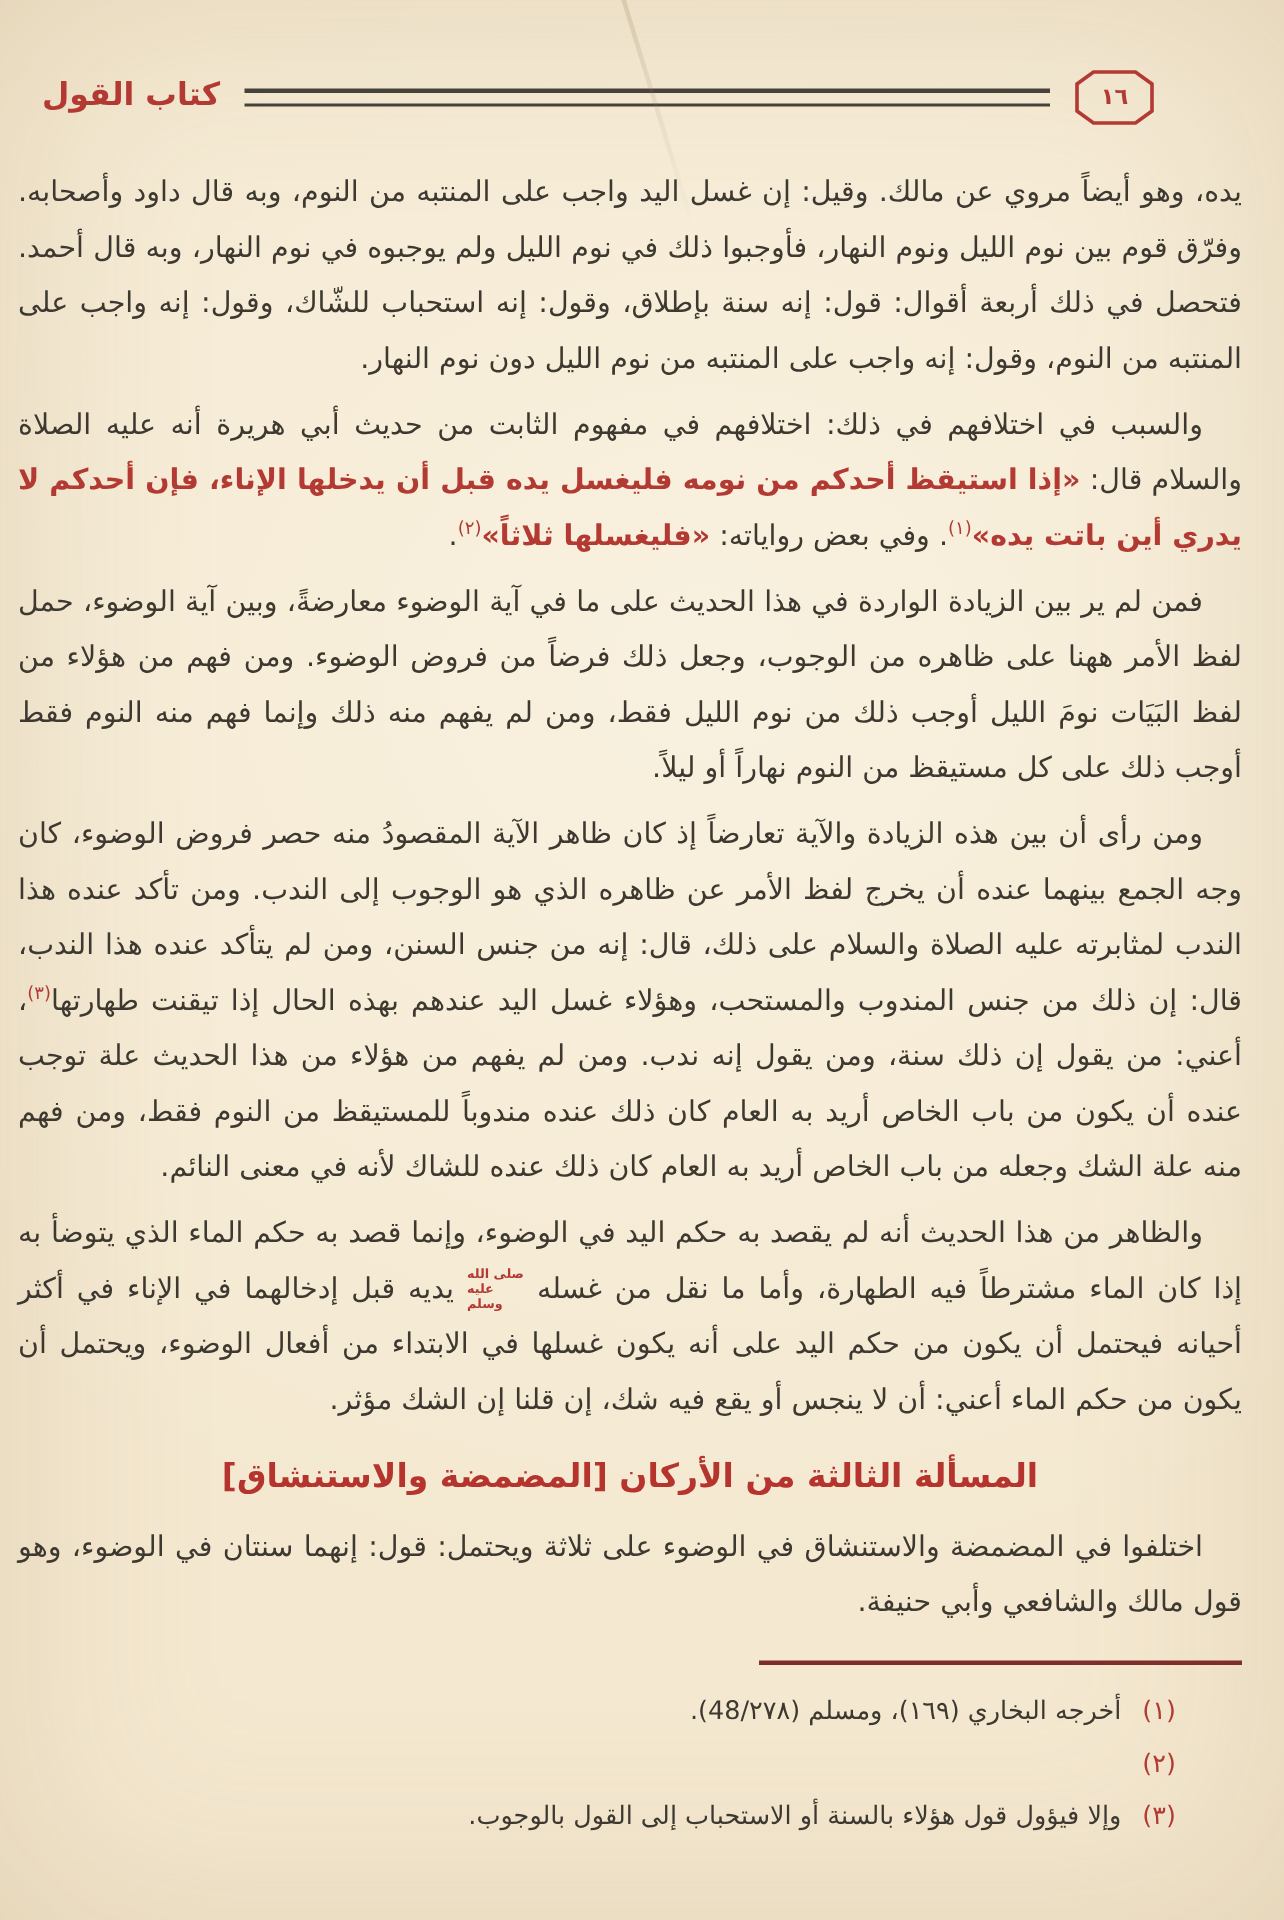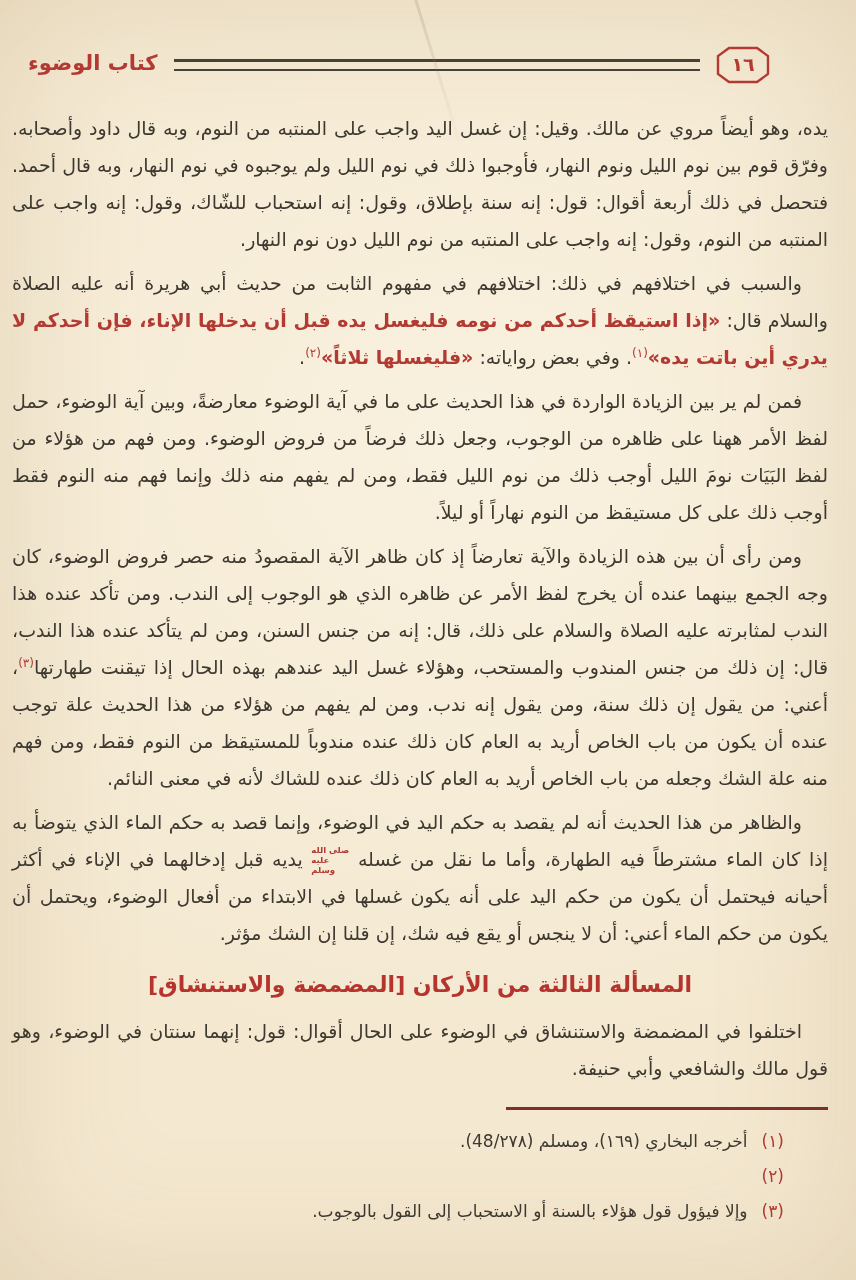--- a/index.html
+++ b/index.html
@@ -18,21 +18,21 @@
     position:absolute; top:-14px; left:436px; width:3px; height:170px;
     background:linear-gradient(rgba(150,128,90,.45), rgba(150,128,90,0));
     transform:rotate(-17deg); opacity:.55;
   }
   
   .header { display:flex; align-items:center; margin:46px 28px 0 28px; }
   .badge { width:54px; height:38px; position:relative; flex:none; margin-right:58px; margin-left:16px; }
   .badge svg { display:block; }
   .badge .num {
     position:absolute; inset:0; display:flex; align-items:center; justify-content:center;
-    color:#b23a33; font-size:19px; font-weight:bold; padding-bottom:2px;
+    color:#b23a33; font-size:15px; font-weight:bold; padding-bottom:2px;
   }
   .rule { flex:1; height:7px; border-top:3px solid #46423a; border-bottom:2px solid #46423a; margin-left:16px; }
   .title { flex:none; color:#b23a33; font-weight:bold; font-size:21px; padding-bottom:4px; }
   
   .body { margin:26px 28px 0 12px; font-size:19px; line-height:37px; text-align:justify; }
   .body p { margin:0 0 7px 0; }
   .indent { text-indent:26px; }
   .red { color:#b23a33; }
   .bold { font-weight:bold; }
   sup.fnmark { color:#b23a33; font-size:12px; line-height:0; vertical-align:7px; }
@@ -59,36 +59,36 @@
   <div class="crease"></div>
 
   <div class="header">
     <div class="badge">
       <svg width="54" height="38" viewBox="0 0 54 38">
         <polygon points="13,2 41,2 52,10 52,28 41,36 13,36 2,28 2,10" fill="none" stroke="#b23a33" stroke-width="2.4" stroke-linejoin="miter"></polygon>
       </svg>
       <span class="num">١٦</span>
     </div>
     <div class="rule"></div>
-    <div class="title">كتاب الوضوء</div>
+    <div class="title">كتاب القول</div>
   </div>
 
   <div class="body">
     <p>
       <span>يده، وهو أيضاً مروي عن مالك. وقيل: إن غسل اليد واجب على المنتبه من النوم، وبه قال داود وأصحابه. وفرّق قوم بين نوم الليل ونوم النهار، فأوجبوا ذلك في نوم الليل ولم يوجبوه في نوم النهار، وبه قال أحمد. فتحصل في ذلك أربعة أقوال: قول: إنه سنة بإطلاق، وقول: إنه استحباب للشّاك، وقول: إنه واجب على المنتبه من النوم، وقول: إنه واجب على المنتبه من نوم الليل دون نوم النهار.</span>
     </p>
     <p class="indent"><span>والسبب في اختلافهم في ذلك: اختلافهم في مفهوم الثابت من حديث أبي هريرة أنه عليه الصلاة والسلام قال: </span><span class="red bold">«إذا استيقظ أحدكم من نومه فليغسل يده قبل أن يدخلها الإناء، فإن أحدكم لا يدري أين باتت يده»</span><sup class="fnmark">(١)</sup><span>. وفي بعض رواياته: </span><span class="red bold">«فليغسلها ثلاثاً»</span><sup class="fnmark">(٢)</sup><span>.</span></p>
     <p class="indent">
       <span>فمن لم ير بين الزيادة الواردة في هذا الحديث على ما في آية الوضوء معارضةً، وبين آية الوضوء، حمل لفظ الأمر ههنا على ظاهره من الوجوب، وجعل ذلك فرضاً من فروض الوضوء. ومن فهم من هؤلاء من لفظ البَيَات نومَ الليل أوجب ذلك من نوم الليل فقط، ومن لم يفهم منه ذلك وإنما فهم منه النوم فقط أوجب ذلك على كل مستيقظ من النوم نهاراً أو ليلاً.</span>
     </p>
     <p class="indent"><span>ومن رأى أن بين هذه الزيادة والآية تعارضاً إذ كان ظاهر الآية المقصودُ منه حصر فروض الوضوء، كان وجه الجمع بينهما عنده أن يخرج لفظ الأمر عن ظاهره الذي هو الوجوب إلى الندب. ومن تأكد عنده هذا الندب لمثابرته عليه الصلاة والسلام على ذلك، قال: إنه من جنس السنن، ومن لم يتأكد عنده هذا الندب، قال: إن ذلك من جنس المندوب والمستحب، وهؤلاء غسل اليد عندهم بهذه الحال إذا تيقنت طهارتها</span><sup class="fnmark">(٣)</sup><span>، أعني: من يقول إن ذلك سنة، ومن يقول إنه ندب. ومن لم يفهم من هؤلاء من هذا الحديث علة توجب عنده أن يكون من باب الخاص أريد به العام كان ذلك عنده مندوباً للمستيقظ من النوم فقط، ومن فهم منه علة الشك وجعله من باب الخاص أريد به العام كان ذلك عنده للشاك لأنه في معنى النائم.</span></p>
     <p class="indent"><span>والظاهر من هذا الحديث أنه لم يقصد به حكم اليد في الوضوء، وإنما قصد به حكم الماء الذي يتوضأ به إذا كان الماء مشترطاً فيه الطهارة، وأما ما نقل من غسله </span><span class="pbuh">صلى الله عليه وسلم</span><span> يديه قبل إدخالهما في الإناء في أكثر أحيانه فيحتمل أن يكون من حكم اليد على أنه يكون غسلها في الابتداء من أفعال الوضوء، ويحتمل أن يكون من حكم الماء أعني: أن لا ينجس أو يقع فيه شك، إن قلنا إن الشك مؤثر.</span></p>
     <div class="section-heading">المسألة الثالثة من الأركان [المضمضة والاستنشاق]</div>
     <p class="indent">
-      <span>اختلفوا في المضمضة والاستنشاق في الوضوء على الحال أقوال: قول: إنهما سنتان في الوضوء، وهو قول مالك والشافعي وأبي حنيفة.</span>
+      <span>اختلفوا في المضمضة والاستنشاق في الوضوء على ثلاثة ويحتمل: قول: إنهما سنتان في الوضوء، وهو قول مالك والشافعي وأبي حنيفة.</span>
     </p>
   </div>
 
   <div class="footnotes">
     <div class="fn-sep"></div>
     <div class="fn">
       <span class="fn-num">(١)</span>
       <span class="fn-text">أخرجه البخاري (١٦٩)، ومسلم (48/٢٧٨).</span>
     </div>
     <div class="fn">

